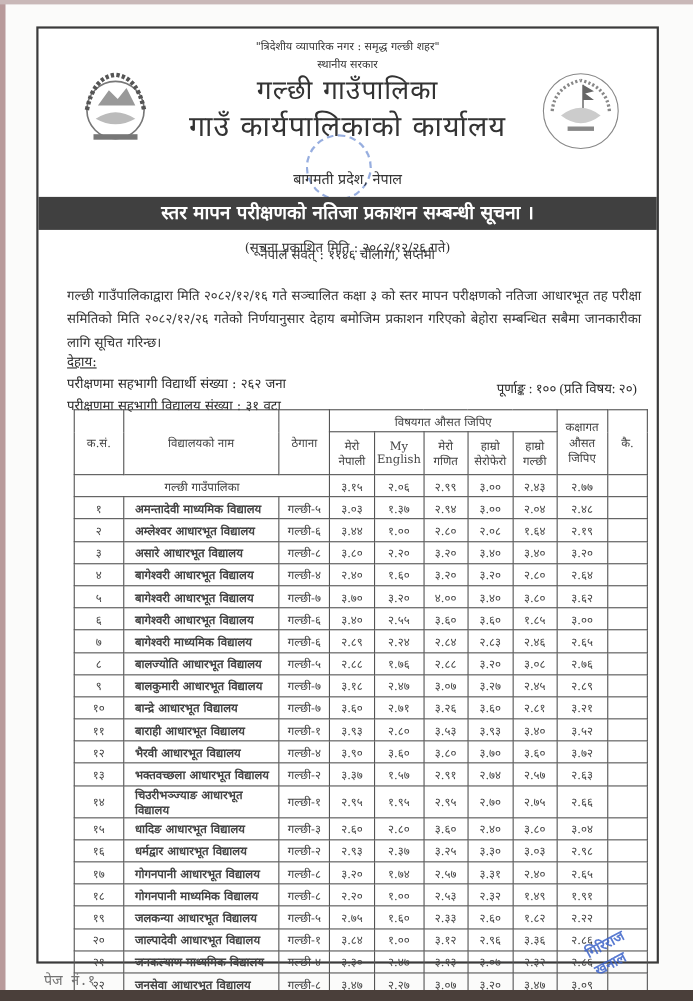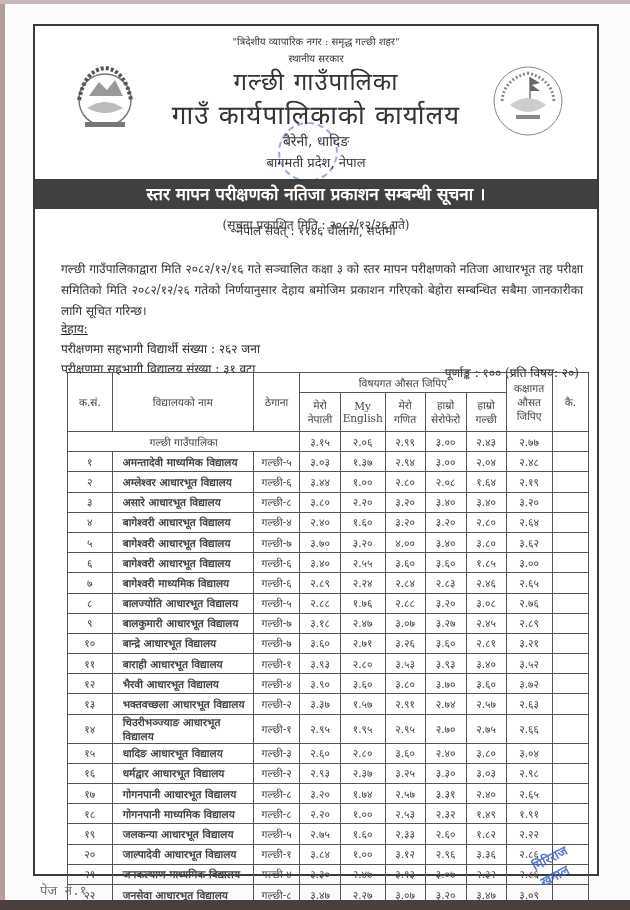--- a/index.html
+++ b/index.html
@@ -35,21 +35,21 @@
   }
   .pubdate { top:190px; font-size:12px; }
   .nepal-samvat { top:196px; font-size:12px; }
   .body-para {
     position:absolute; left:26px; top:233px; width:522px; font-size:12px; line-height:21px;
     text-align:justify; color:#333;
   }
   .dehay { position:absolute; left:26px; top:294px; font-size:12px; text-decoration:underline; }
   .stat1 { position:absolute; left:26px; top:314px; font-size:12px; }
   .stat2 { position:absolute; left:26px; top:334px; font-size:12px; }
-  .fullmark { position:absolute; right:18px; top:338px; font-size:12px; }
+  .fullmark { position:absolute; right:18px; top:318px; font-size:12px;font-family:Liberation Serif, serif; }
   table.results {
     position:absolute; left:32px; top:346px; width:522px; border-collapse:collapse;
     font-size:10.5px; color:#444;
   }
   table.results th, table.results td {
     border:1px solid #555; text-align:center; padding:0 2px; font-weight:normal;
   }
   table.results th { height:19px; }
   table.results td { height:19.2px; }
   table.results td.name { text-align:left; padding-left:10px;font-weight:bold; }
@@ -89,21 +89,20 @@
     <circle cx="40" cy="40" r="34" fill="none" stroke="#888" stroke-width="1"></circle>
     <path d="M14 40 Q16 18 40 12" fill="none" stroke="#888" stroke-width="3" stroke-dasharray="2 2"></path>
     <path d="M66 40 Q64 18 40 12" fill="none" stroke="#888" stroke-width="3" stroke-dasharray="2 2"></path>
     <line x1="42" y1="16" x2="42" y2="42" stroke="#555" stroke-width="1.2"></line>
     <path d="M42 16 L52 22 L44 24 L52 30 L42 30 Z" fill="#666"></path>
     <path d="M22 44 Q40 30 58 44 Q40 58 22 44 Z" fill="#ccc"></path>
     <rect x="28" y="54" width="24" height="4" fill="#888"></rect>
   </svg>
 
   <div class="stamp-blue"></div>
-  <div class="header-line addr1">बैरेनी, धादिङ</div>
   <div class="header-line addr2">बागमती प्रदेश, नेपाल</div>
 
   <div class="banner">स्तर मापन परीक्षणको नतिजा प्रकाशन सम्बन्धी सूचना ।</div>
 
   <div class="header-line pubdate">(सूचना प्रकाशित मिति : २०८२/१२/२६ गते)</div>
   <div class="header-line nepal-samvat">नेपाल संवत् : ११४६ चौलागा, सप्तमी</div>
 
   <div class="body-para">गल्छी गाउँपालिकाद्वारा मिति २०८२/१२/१६ गते सञ्चालित कक्षा ३ को स्तर मापन परीक्षणको नतिजा आधारभूत तह परीक्षा समितिको मिति २०८२/१२/२६ गतेको निर्णयानुसार देहाय बमोजिम प्रकाशन गरिएको बेहोरा सम्बन्धित सबैमा जानकारीका लागि सूचित गरिन्छ।</div>
   <div class="dehay">देहाय:</div>
   <div class="stat1">परीक्षणमा सहभागी विद्यार्थी संख्या :  २६२ जना</div>

